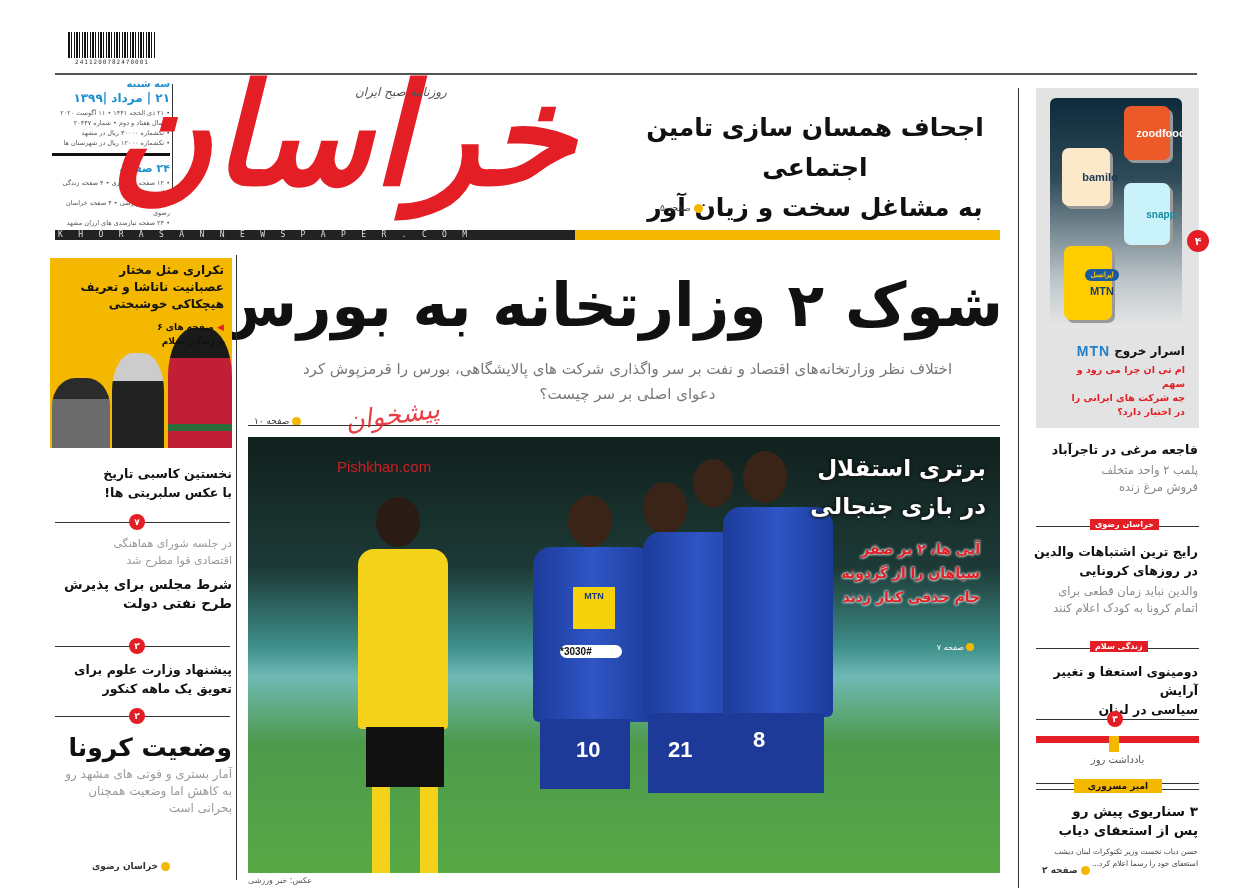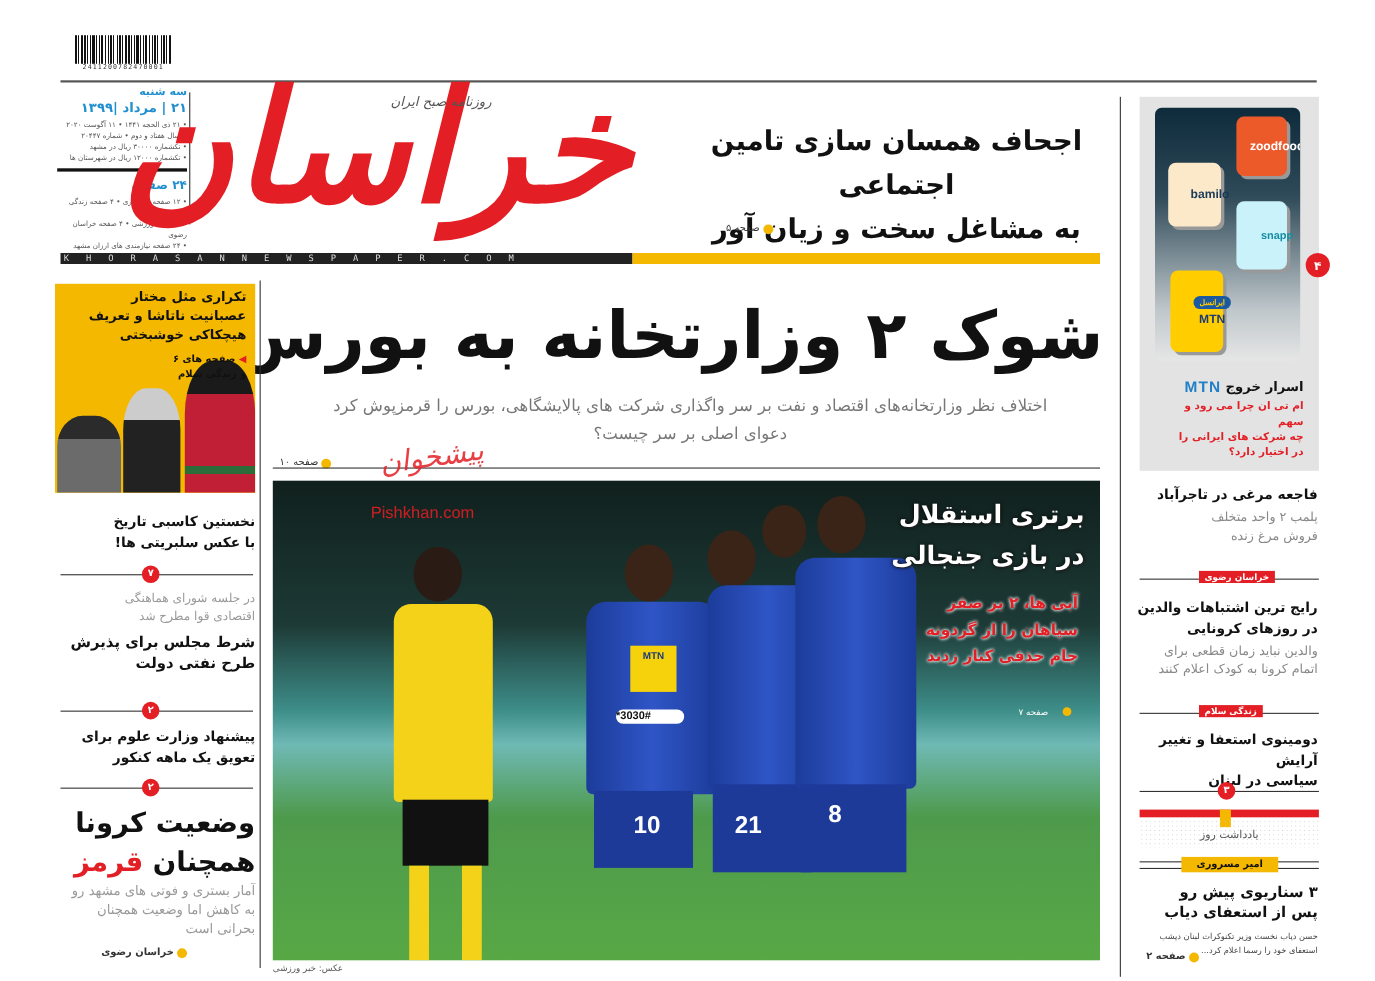--- a/index.html
+++ b/index.html
@@ -103,21 +103,21 @@
 
   .blue-body { position:absolute; background: linear-gradient(90deg, #1c3c9a, #2f55c6 50%, #1c3c9a); border-radius: 18px 18px 6px 6px; }
   .blue-head { position:absolute; border-radius: 50%; background: #3a2418; }
   .shorts { position:absolute; background: #1e3a99; }
   .sponsor { position: absolute; background: #f6d20c; color: #1b3a78; font-family: "Liberation Sans", sans-serif; font-size: 9px; font-weight: bold; text-align:center; direction:ltr; padding-top: 4px;}
   .code-pill { position:absolute; background: #fff; color:#111; border-radius: 8px; font-size: 10px; font-weight:bold; text-align:left; direction:ltr; font-family: "Liberation Sans", sans-serif; padding: 1px 0;}
   .jersey-num { position:absolute; color: #fff; font-family: "Liberation Sans", sans-serif; font-size: 22px; font-weight: bold; direction: ltr; }
 
   .photo-title { position:absolute; right: 14px; top: 12px; text-align: right; font-size: 23px; line-height: 38px; color: #fff; font-weight: bold; text-shadow: 0 0 4px #000, 1px 1px 1px #333; }
   .photo-sub { position:absolute; right: 20px; top: 100px; text-align: right; font-size: 14px; line-height: 24px; color: #e31e24; font-weight: bold; text-shadow: 0 0 3px #fff, 0 0 3px #fff; }
-  .photo-ref { position:absolute; right: 26px; top: 206px; font-size: 8px; color: #fff; display:flex; align-items:flex-start; gap:13px; }
+  .photo-ref { position:absolute; right: 26px; top: 206px; font-size: 8px; color: #fff; display:flex; align-items:flex-start; gap:2px; }
 
   .photo-credit { left: 248px; top: 876px; font-size: 8px; color: #555; }
 </style>
 </head>
 <body>
 
 <div class="abs barcode"></div>
 <div class="abs barcode-num">2411200782470001</div>
 <div class="abs top-rule"></div>
 
@@ -250,24 +250,20 @@
 
 <div class="abs l-story" style="top:660px;">
   <div class="l-title">پیشنهاد وزارت علوم برای</div>
   <div class="l-title">تعویق یک ماهه کنکور</div>
 </div>
 <div class="section-rule" style="left:55px; top:716px; width:175px;"></div>
 <div class="small-badge" style="left:129px; top:708px;">۲</div>
 
 <div class="abs l-story" style="top:730px;">
   <div class="big-title">وضعیت کرونا</div>
-  <div class="big-title">
-    <span>همچنان</span>
-    <span class="red">قرمز</span>
-  </div>
   <div class="l-sub" style="font-size:12px;">آمار بستری و فوتی های مشهد رو</div>
   <div class="l-sub" style="font-size:12px;">به کاهش اما وضعیت همچنان</div>
   <div class="l-sub" style="font-size:12px;">بحرانی است</div>
 </div>
 <div class="abs page-ref" style="left:92px; top:861px; font-weight:bold;">
   <span class="arrow"></span>
   <span>خراسان رضوی</span>
 </div>
 
 <div class="abs right-col-vrule"></div>

